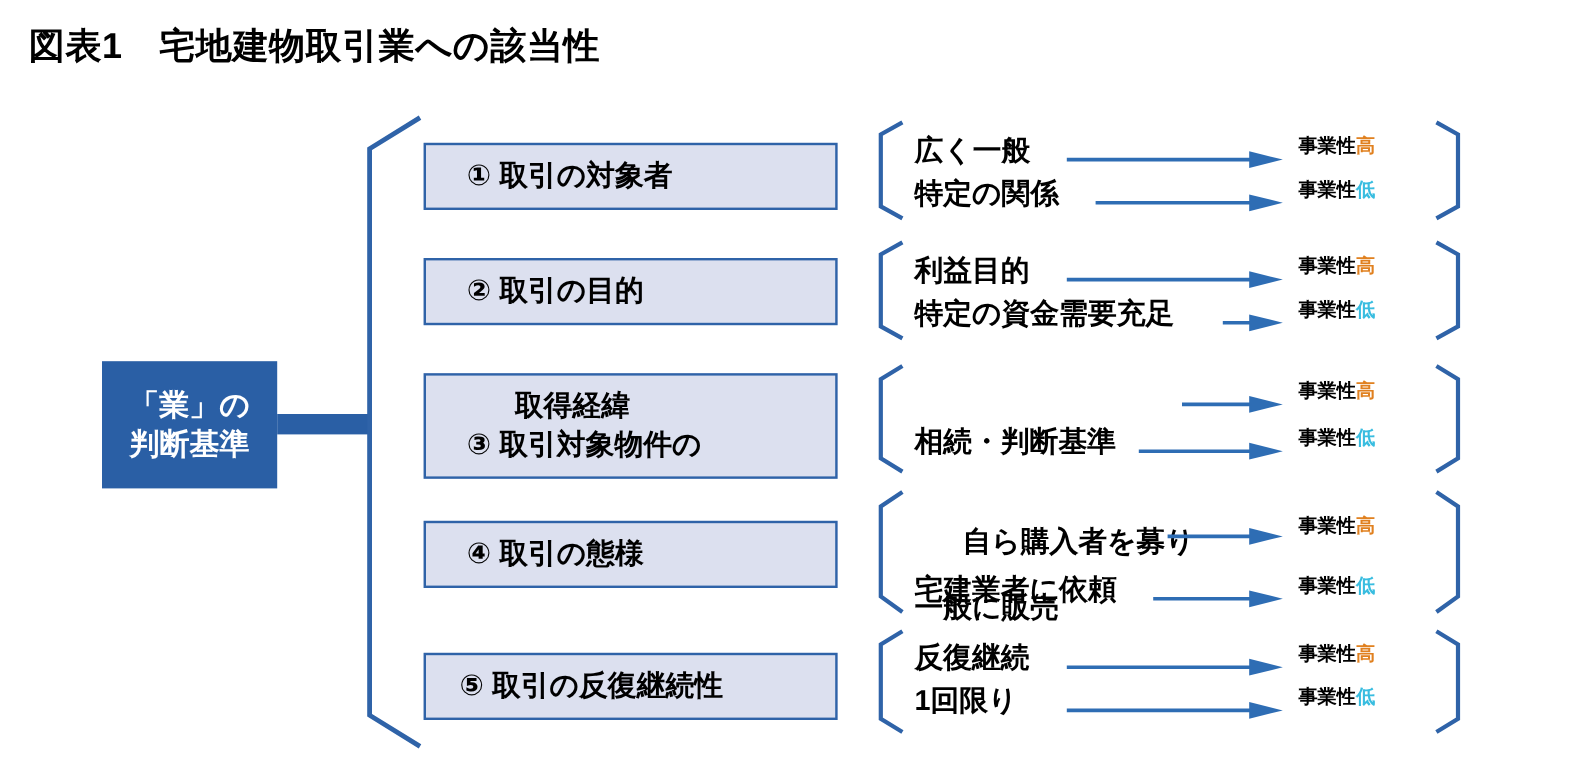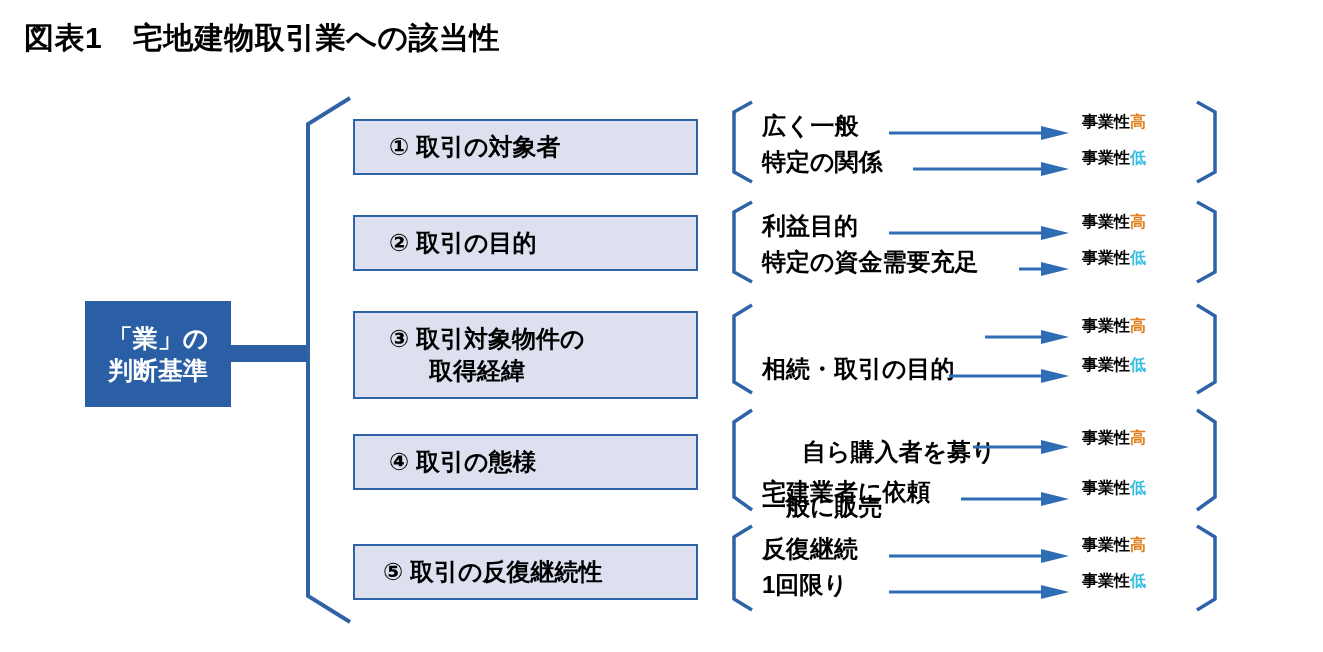--- a/index.html
+++ b/index.html
@@ -88,22 +88,22 @@
 
   <div class="crit-box" id="box-1" style="left:353px;top:119px;width:345px;height:56px;">
     <span class="ln">① 取引の対象者</span>
   </div>
 
   <div class="crit-box" id="box-2" style="left:353px;top:215px;width:345px;height:56px;">
     <span class="ln">② 取引の目的</span>
   </div>
 
   <div class="crit-box" id="box-3" style="left:353px;top:311px;width:345px;height:88px;">
+    <span class="ln indent">取得経緯</span>
     <span class="ln">③ 取引対象物件の</span>
-    <span class="ln indent">取得経緯</span>
   </div>
 
   <div class="crit-box" id="box-4" style="left:353px;top:434px;width:345px;height:56px;">
     <span class="ln">④ 取引の態様</span>
   </div>
 
   <div class="crit-box" id="box-5" style="left:353px;top:544px;width:345px;height:56px;padding-left:28px;">
     <span class="ln">⑤ 取引の反復継続性</span>
   </div>
 
@@ -193,21 +193,21 @@
     <svg width="86" height="14" viewBox="0 0 86 14">
       <line x1="0" y1="7" x2="62" y2="7" stroke="#2E6DB4" stroke-width="3"></line>
       <path d="M 56 0 L 84 7 L 56 14 Z" fill="#2E6DB4"></path>
     </svg>
   </div>
   <div class="row" style="left:1082px;top:316px;">
     <span class="res"><span>事業性</span><span class="hi">高</span></span>
   </div>
 
   <div class="row" style="left:762px;top:355px;">
-    <span class="lbl">相続・取引の目的</span>
+    <span class="lbl">相続・判断基準</span>
   </div>
   <div class="arrow" style="left:949px;top:369px;width:122px;">
     <svg width="122" height="14" viewBox="0 0 122 14">
       <line x1="0" y1="7" x2="98" y2="7" stroke="#2E6DB4" stroke-width="3"></line>
       <path d="M 92 0 L 120 7 L 92 14 Z" fill="#2E6DB4"></path>
     </svg>
   </div>
   <div class="row" style="left:1082px;top:355px;">
     <span class="res"><span>事業性</span><span class="lo">低</span></span>
   </div>

